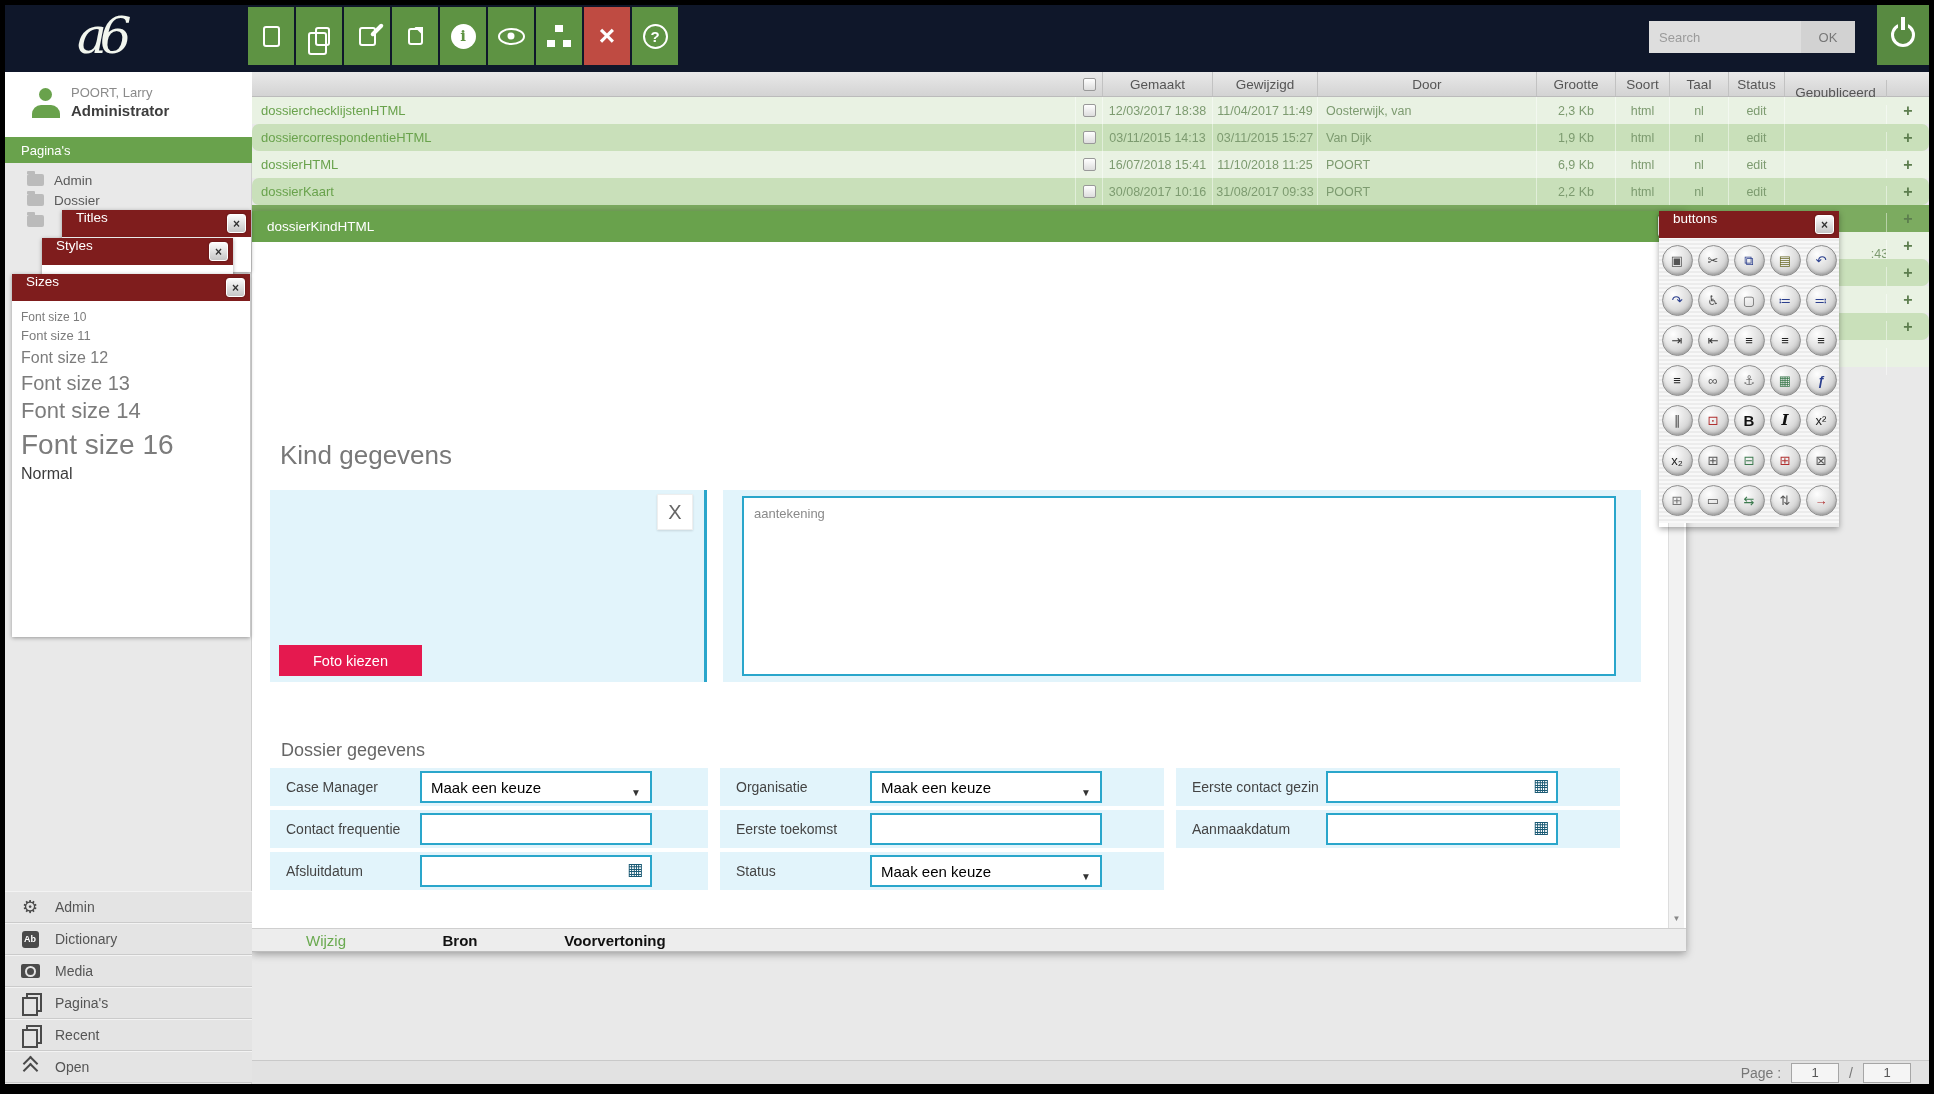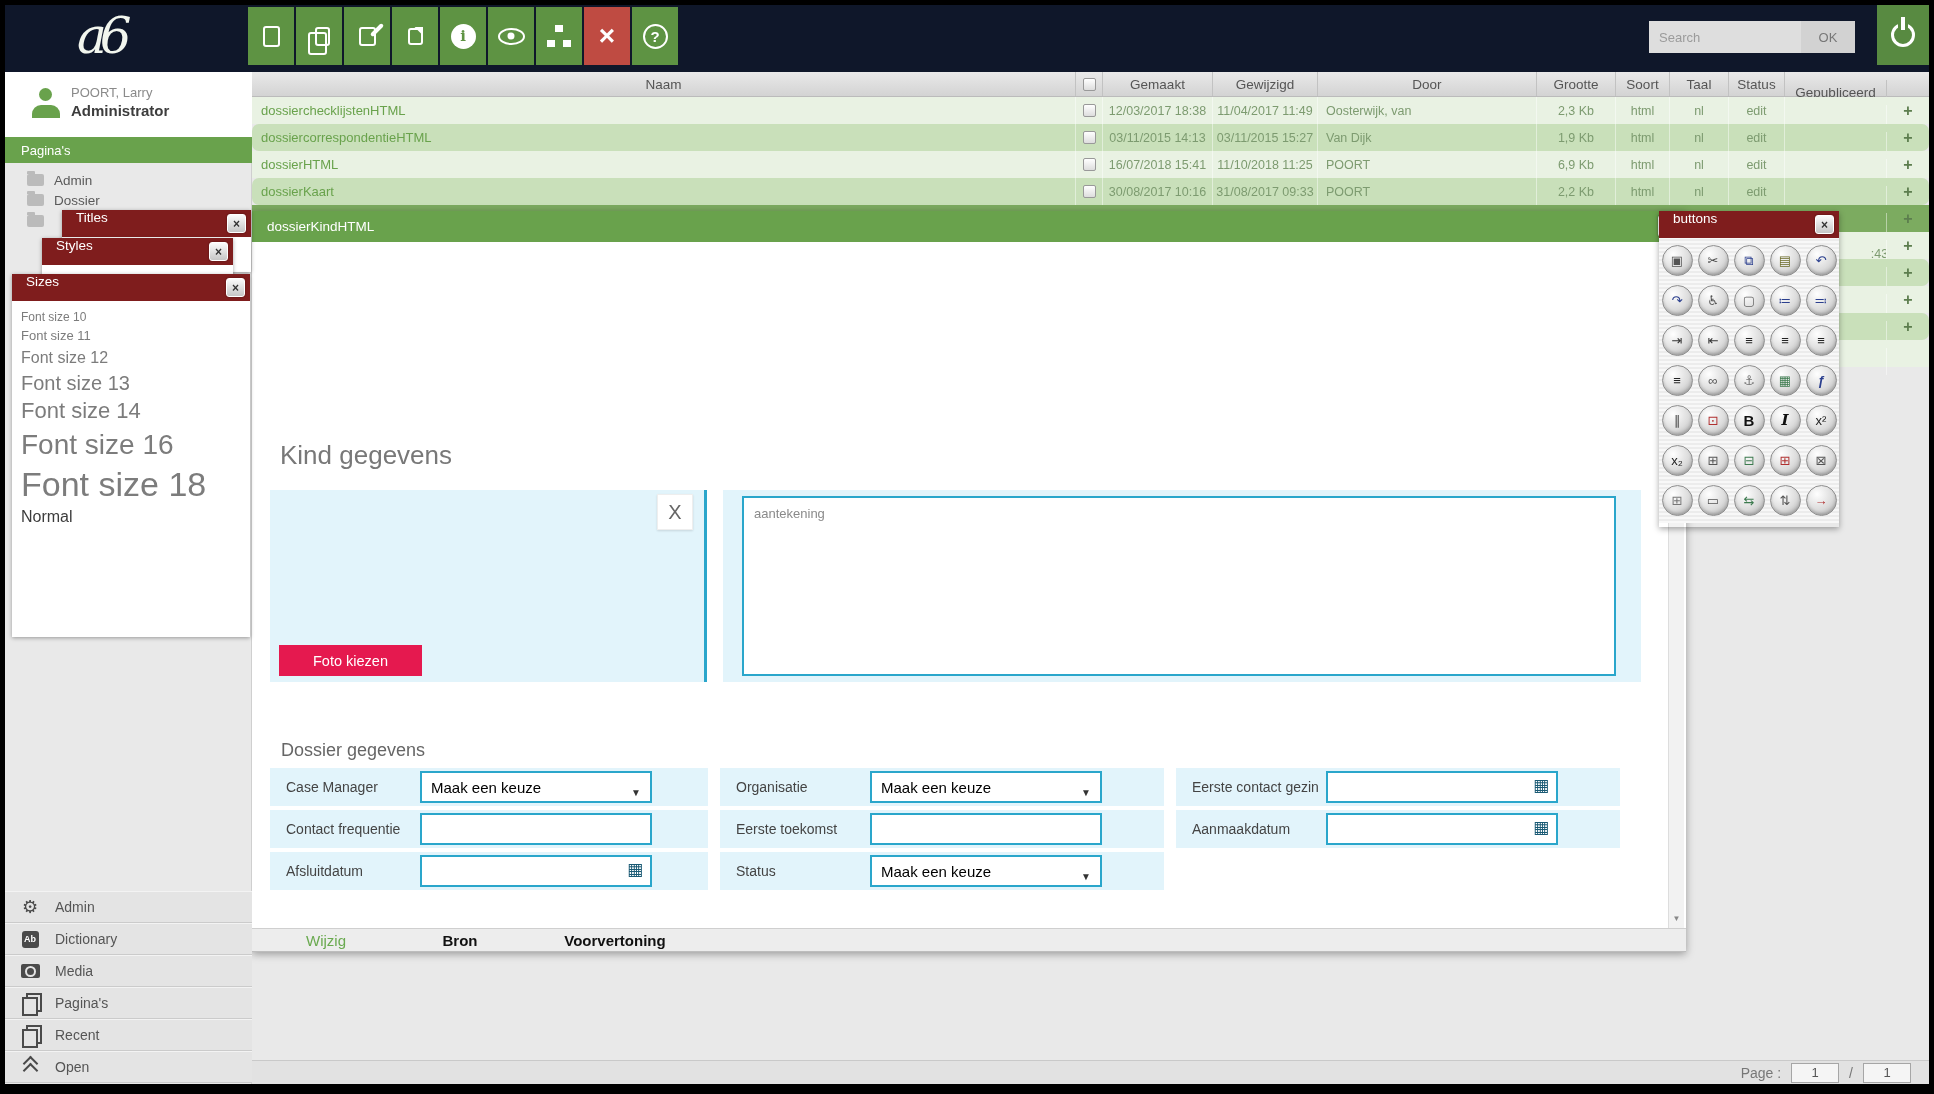--- a/index.html
+++ b/index.html
@@ -224,21 +224,20 @@
         <input placeholder="Search" style="">
         <div class="search-ok">OK</div>
       </div>
       <div class="power">
         <span class="pico"></span>
       </div>
     </div>
 
     <div id="table">
       <div class="thead">
-        <div class="cell c-naam" style="justify-content:center;padding-left:0">Naam</div>
         <div class="cell c-cb">
             <span class="cbx"></span>
           </div>
         <div class="cell c-gemaakt">Gemaakt</div>
         <div class="cell c-gewijzigd">Gewijzigd</div>
         <div class="cell c-door" style="justify-content:center;padding-left:0">Door</div>
         <div class="cell c-grootte">Grootte</div>
         <div class="cell c-soort">Soort</div>
         <div class="cell c-taal">Taal</div>
         <div class="cell c-status">Status</div>
@@ -402,21 +401,20 @@
             <div class="size-item" style="font-size:13px">Font size 11</div>
 
             <div class="size-item" style="font-size:16px">Font size 12</div>
 
             <div class="size-item" style="font-size:20px">Font size 13</div>
 
             <div class="size-item" style="font-size:22px">Font size 14</div>
 
             <div class="size-item" style="font-size:28px">Font size 16</div>
 
-            <div class="size-item" style="font-size:34px">Font size 18</div>
 
             <div class="size-item" style="font-size:16px;color:#3c3c3c">Normal</div>
 
         </div>
       </div>
 
       <div class="bitems">
 
           <div class="bitem">
             <span class="bi gear"></span>

